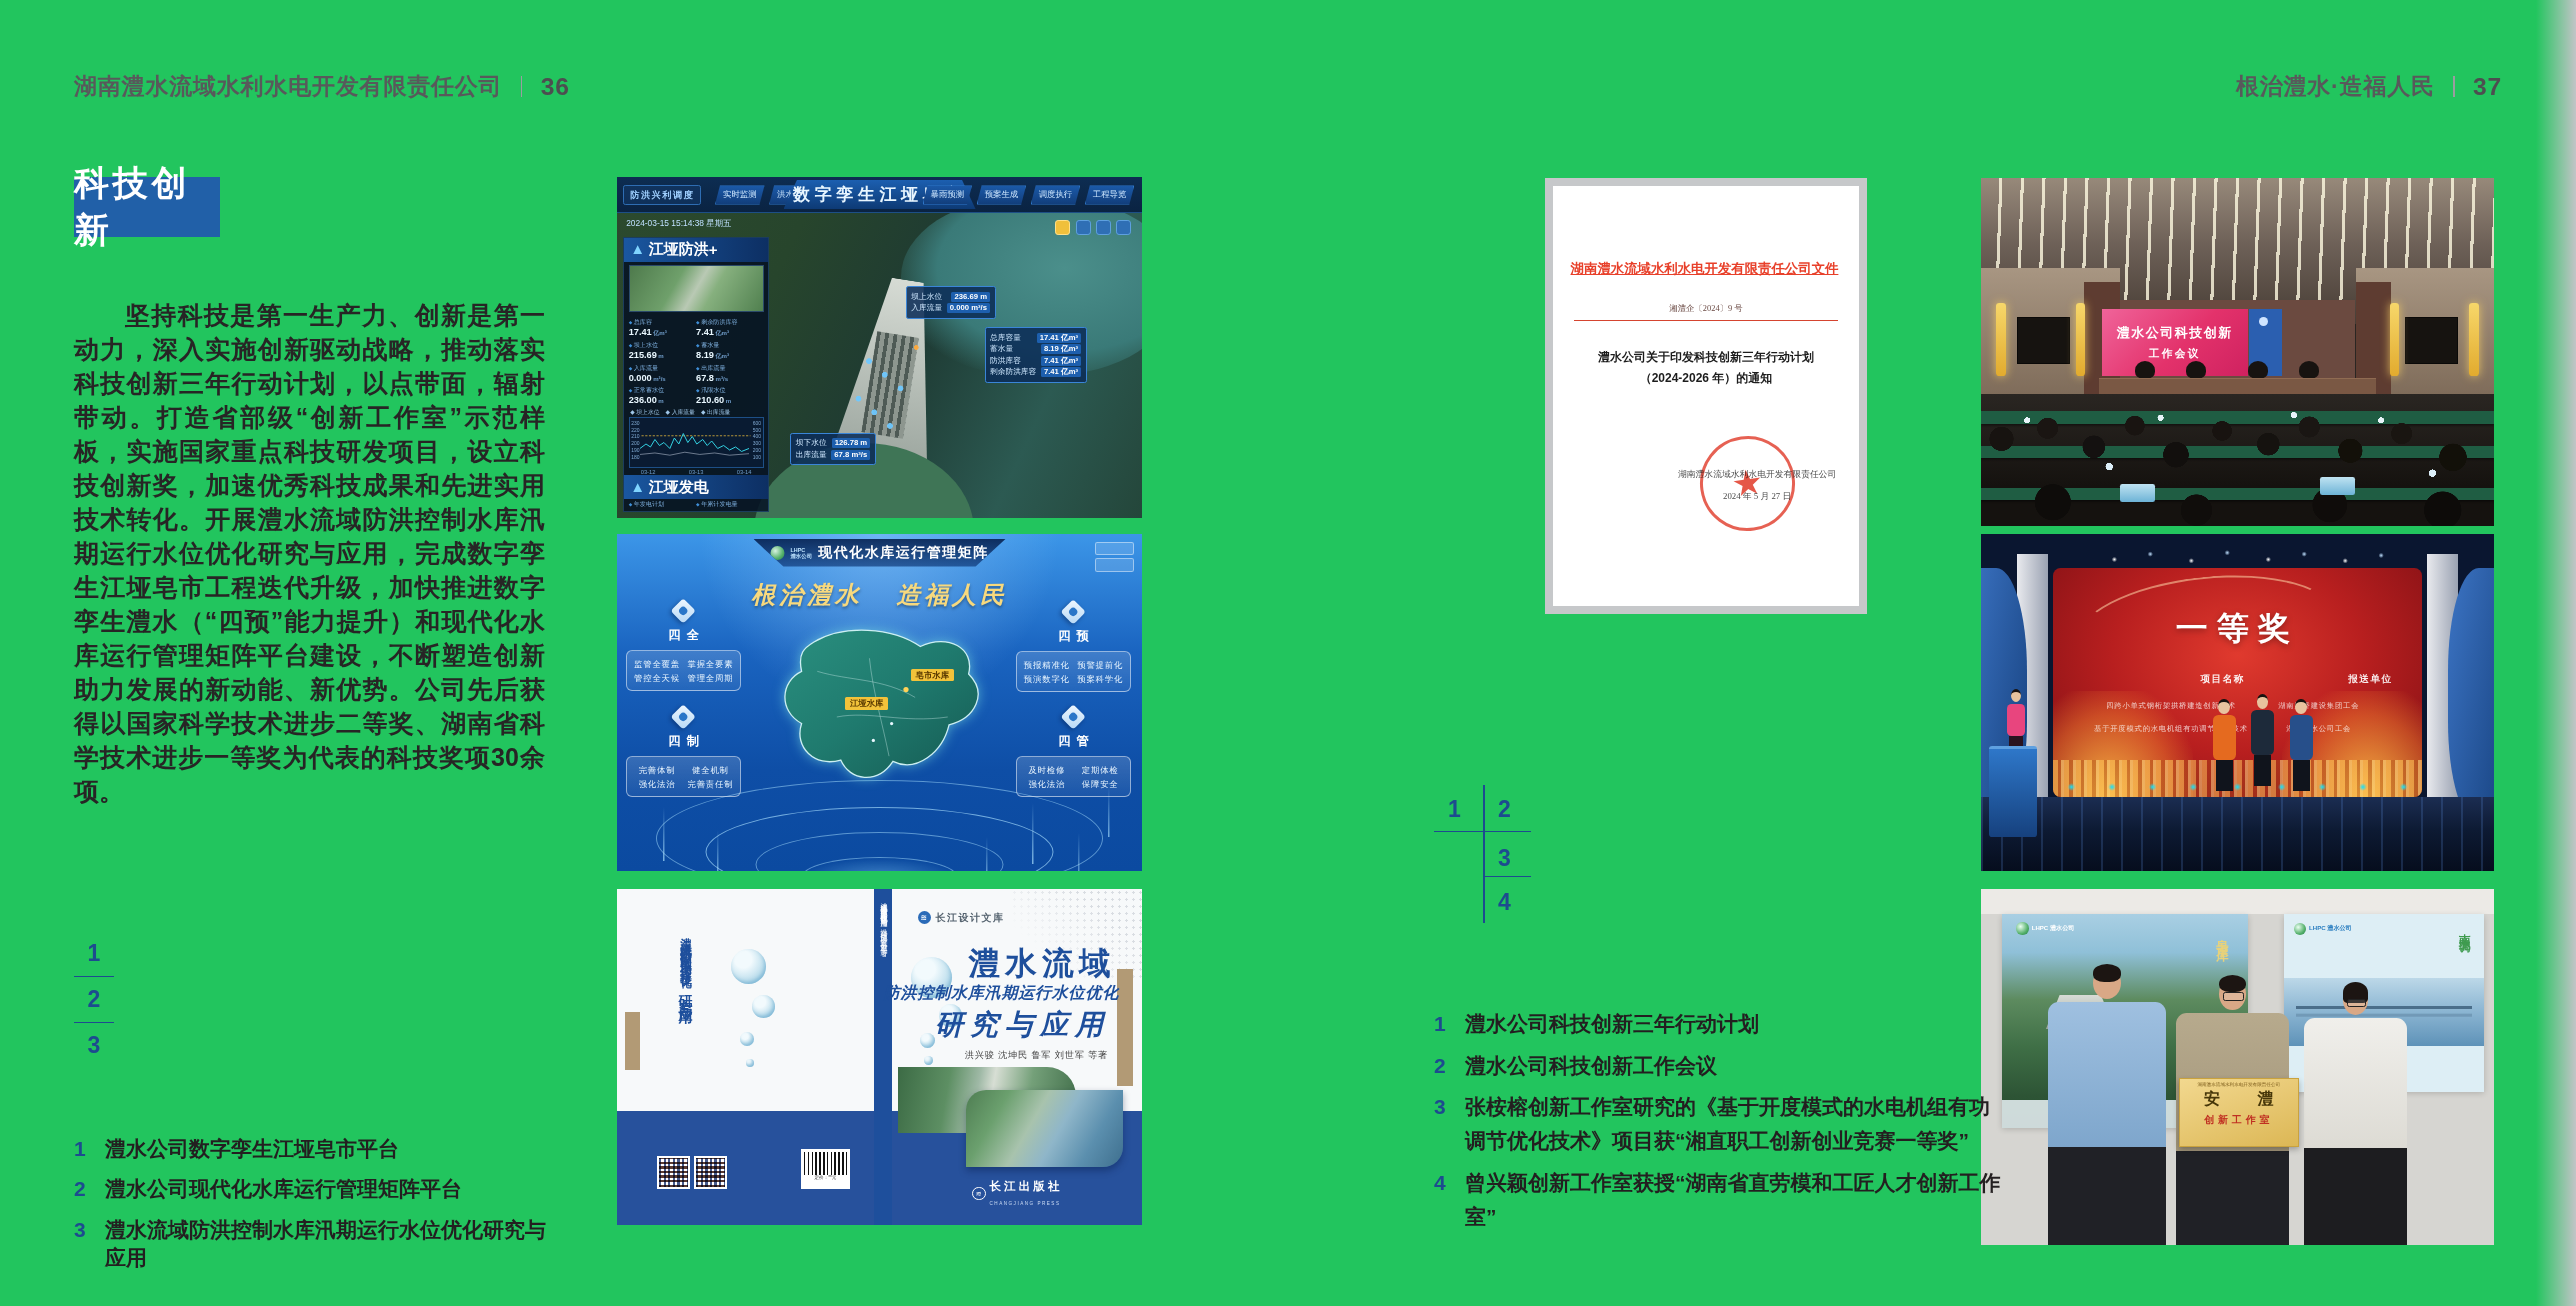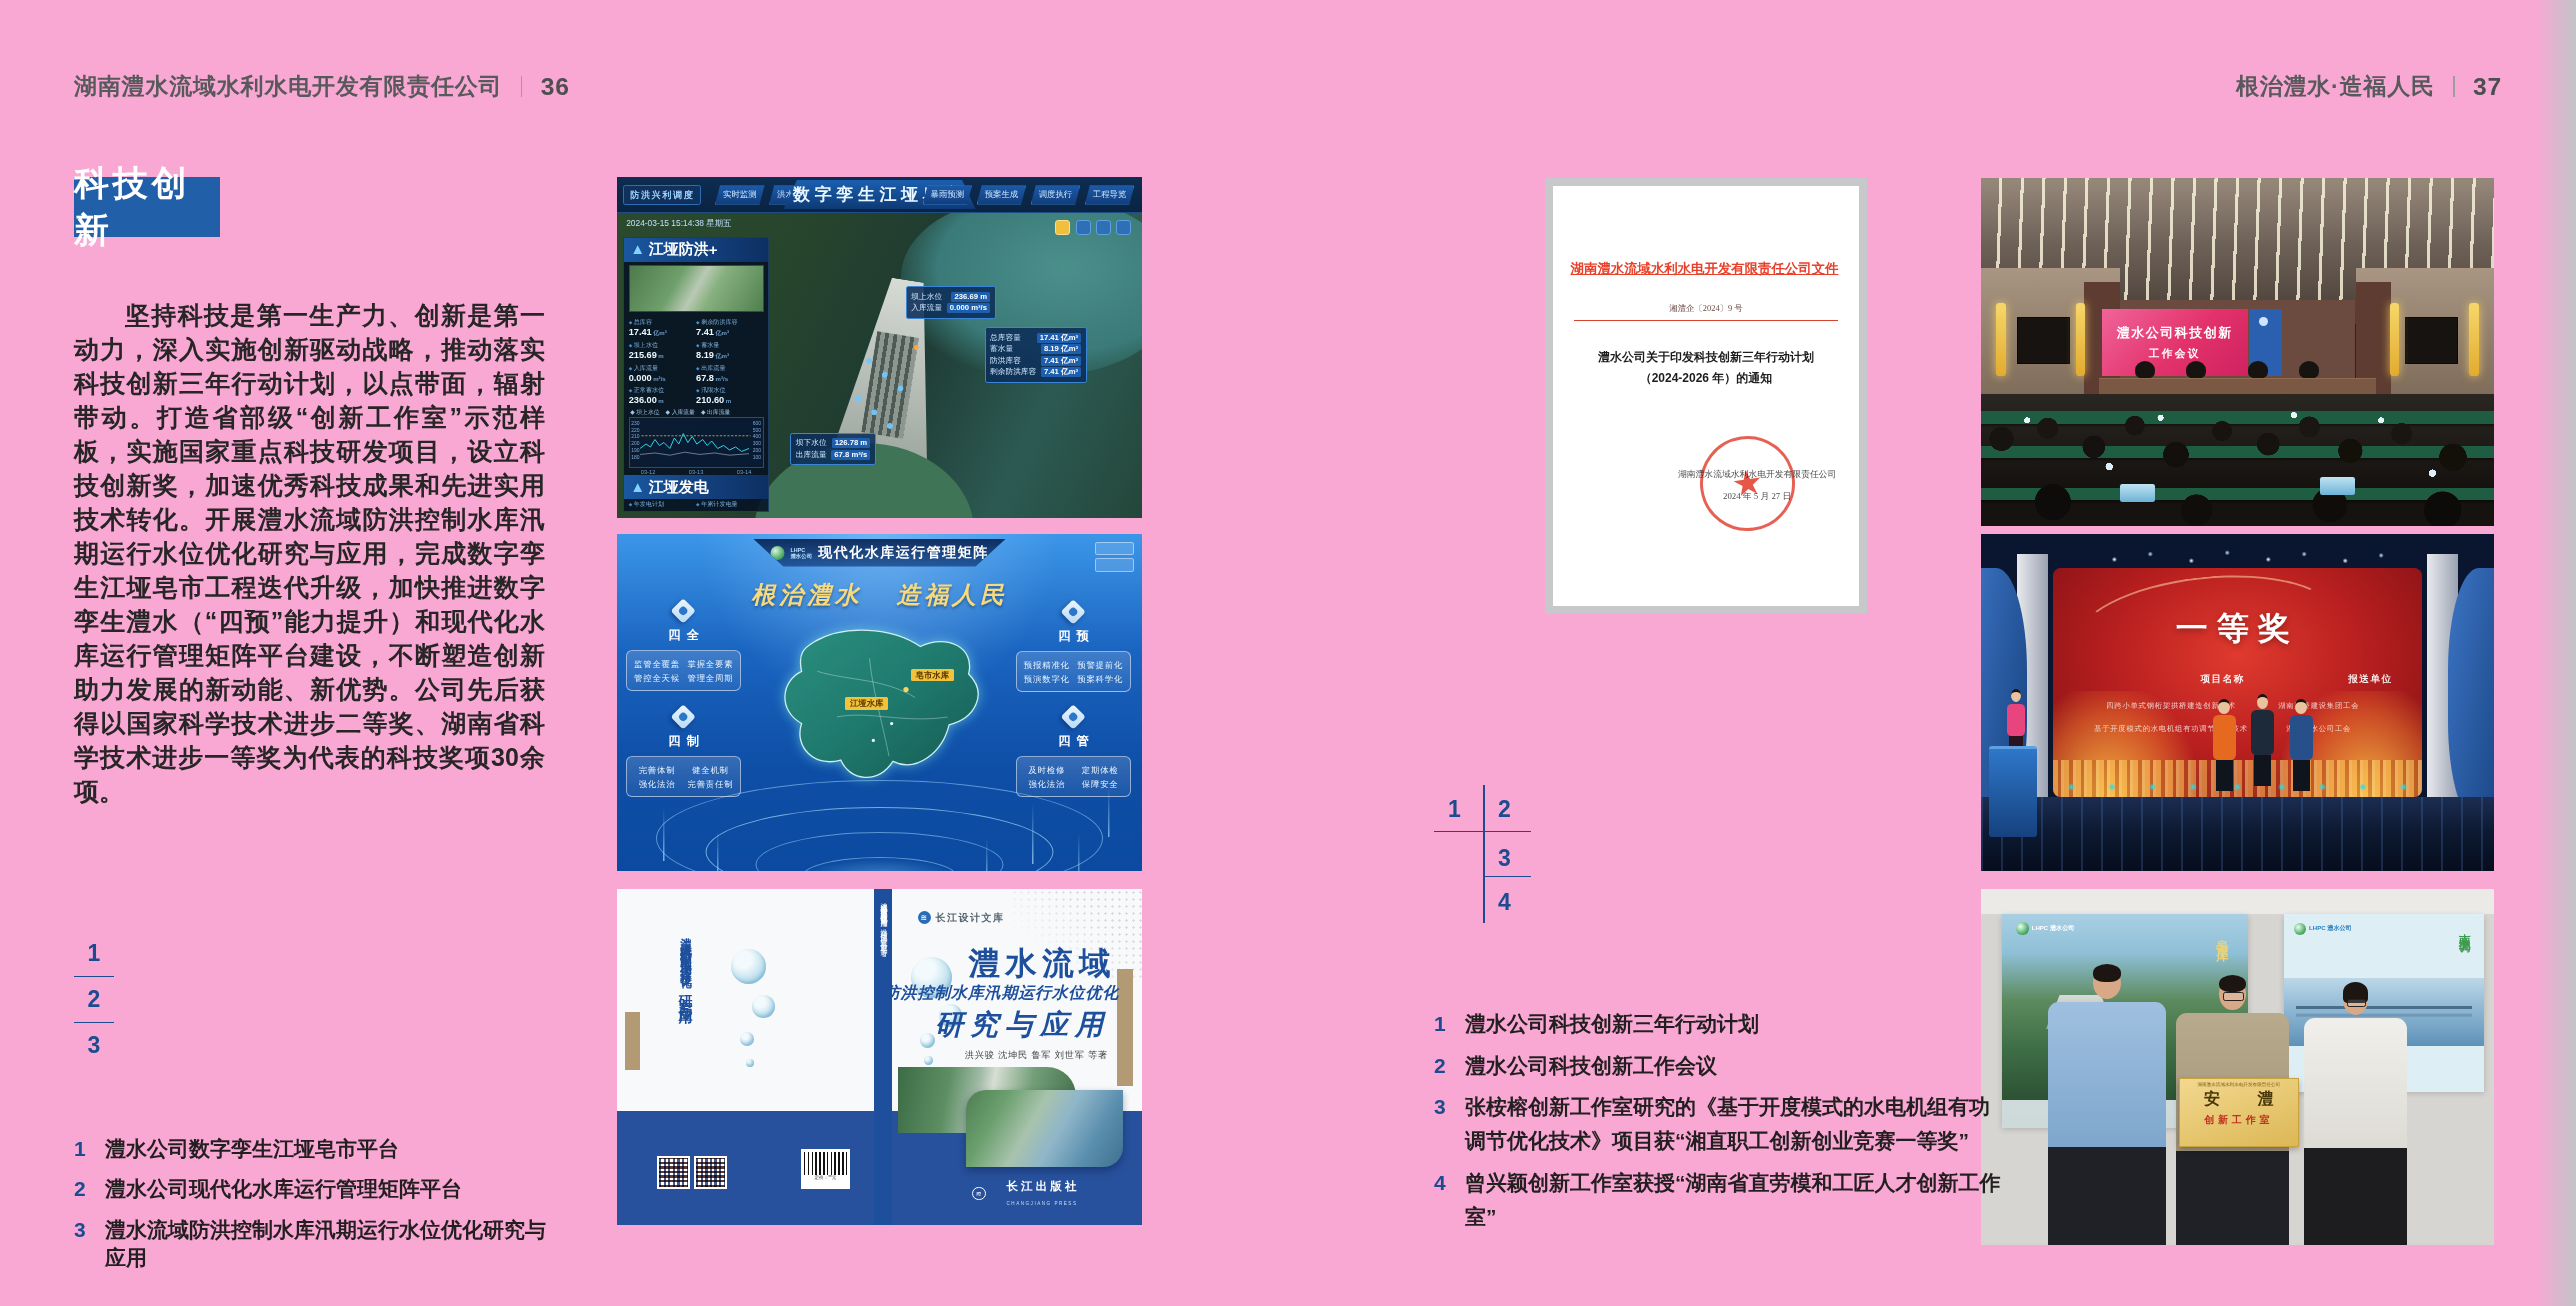--- a/index.html
+++ b/index.html
@@ -1,16 +1,16 @@
 <!DOCTYPE html>
 <html style="font-size:12.3px"><head>
 <meta charset="utf-8">
 <style>
   html,body{margin:0;padding:0;background:#ffffff;}
-  #canvas{position:relative;width:2576px;height:1306px;background:#f9a8d4;overflow:hidden;
+  #canvas{position:relative;width:2576px;height:1306px;background:#22c55e;overflow:hidden;
           font-family:"Liberation Sans","DejaVu Sans",sans-serif;}
   .abs{position:absolute;}
   
   .hdr{position:absolute;top:71px;display:flex;align-items:center;font-size:23px;font-weight:bold;color:#58595b;letter-spacing:0.8px;}
   .hdr .sep{width:1.5px;height:21.5px;background:#9b9da0;margin:0 18.4px;}
   .hdr .pno{font-size:24.6px;color:#4d4e50;}
   .edge-r{position:absolute;right:0;top:0;width:40px;height:100%;
           background:linear-gradient(to right,rgba(185,187,191,0),#c2c4c7);}
   .title-box{position:absolute;left:74px;top:177px;width:146px;height:60px;background:#2160a8;
              color:#fff;font-size:35px;font-weight:bold;letter-spacing:3.8px;display:flex;align-items:center;justify-content:center;}
@@ -124,21 +124,21 @@
   .f3-lib{position:absolute;left:301px;top:21.5px;display:flex;align-items:center;gap:4.6px;font-size:10px;font-weight:bold;color:#55636f;letter-spacing:1.5px;}
   .f3-libdot{width:13px;height:13px;border-radius:50%;background:#2a6bb8;color:#fff;font-size:7.7px;display:flex;align-items:center;justify-content:center;}
   .f3-t1{position:absolute;right:26px;top:54px;font-size:31.5px;font-weight:900;color:#1e4f9c;letter-spacing:5.4px;}
   .f3-t2{position:absolute;right:23px;top:94px;font-size:16px;font-weight:900;font-style:italic;color:#1e4f9c;letter-spacing:0.8px;}
   .f3-t3{position:absolute;right:32px;top:117px;font-size:28px;font-weight:900;font-style:italic;color:#1e4f9c;letter-spacing:7px;}
   .f3-auth{position:absolute;right:34px;top:160px;font-size:9.2px;color:#444;letter-spacing:0.8px;}
   .f3-photo1{position:absolute;left:281px;top:178px;width:178px;height:66px;border-radius:0 29px 0 0;
       background:linear-gradient(100deg,#3c6b45 0%,#5d8f63 28%,#9fb9a6 44%,#d7ded4 52%,#74a079 72%,#406d49 100%);}
   .f3-photo2{position:absolute;left:349px;top:201px;width:157px;height:77px;border-radius:20px 0 20px 0;
       background:linear-gradient(120deg,#4e7d52 0%,#6ba06e 22%,#a8c3ad 42%,#8fb6c9 58%,#5b8fae 78%,#3e6f8e 100%);box-shadow:0 3.1px 7.7px rgba(0,20,60,.35);}
-  .f3-pub{position:absolute;left:355px;top:290px;display:flex;align-items:center;gap:21px;color:#fff;}
+  .f3-pub{position:absolute;left:355px;top:290px;display:flex;align-items:center;gap:4px;color:#fff;}
   .f3-pubdot{width:11.5px;height:11.5px;border-radius:50%;border:1.5px solid #fff;font-size:7px;display:flex;align-items:center;justify-content:center;}
   .f3-pubt{font-size:11.5px;letter-spacing:3.1px;font-family:"Liberation Serif","DejaVu Serif",serif;font-weight:bold;}
   .f3-pube{font-size:4.6px;letter-spacing:1.5px;color:#cdddf5;}
   .f3-qr{position:absolute;width:29px;height:29px;background:
      repeating-linear-gradient(0deg,#5a3a36 0 2.3px,#fff 2.3px 4.6px),repeating-linear-gradient(90deg,rgba(40,60,120,.85) 0 2.3px,rgba(255,255,255,.9) 2.3px 4.6px);background-blend-mode:multiply;border:2.3px solid #fff;}
   .f3-bar{position:absolute;left:184px;top:260px;width:49px;height:40px;background:#fff;padding:3.1px;box-sizing:border-box;}
   .f3-bar i{display:block;height:23px;background:repeating-linear-gradient(90deg,#111 0 1.5px,#fff 1.5px 3.8px);}
   .f3-bar b{display:block;font-size:4.6px;color:#333;text-align:center;font-weight:normal;}
   
   .fd{background:#c6c8ca;padding:7.7px;box-sizing:border-box;}

